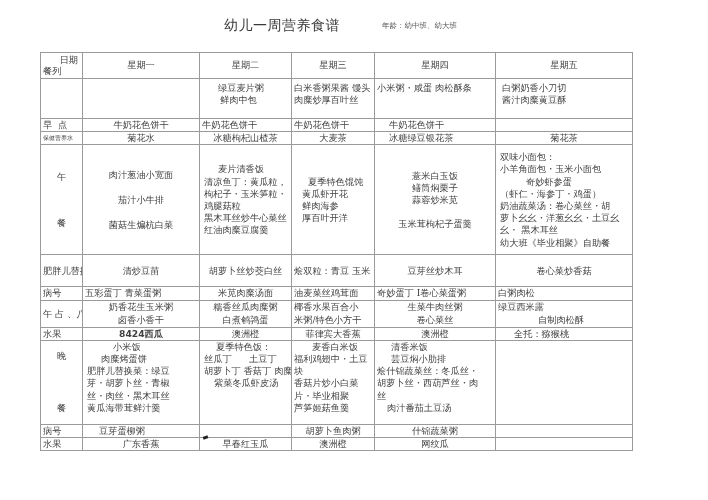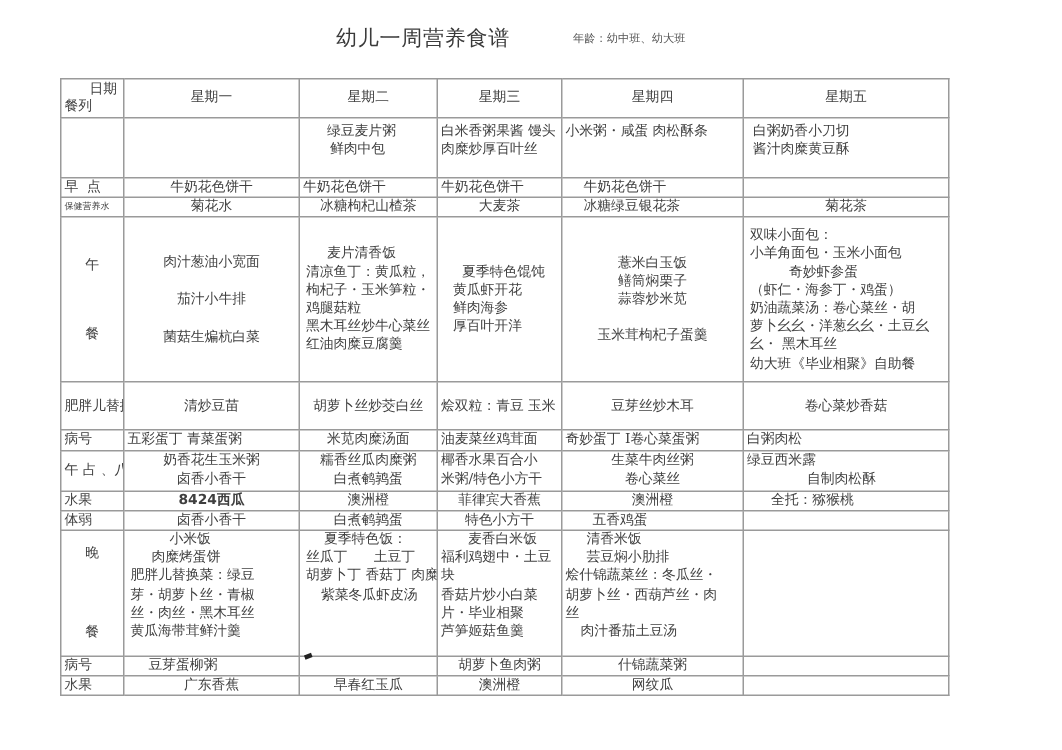--- a/index.html
+++ b/index.html
@@ -177,28 +177,20 @@
 
   <tr style="height:11px">
     <td>水果</td>
     <td class="center bold">8424西瓜</td>
     <td class="center">澳洲橙</td>
     <td class="center">菲律宾大香蕉</td>
     <td class="center">澳洲橙</td>
     <td class="left" style="padding-left:18px">全托：猕猴桃</td>
   </tr>
 
-  <tr style="height:11px">
-    <td>体弱</td>
-    <td class="center">卤香小香干</td>
-    <td class="center">白煮鹌鹑蛋</td>
-    <td class="center">特色小方干</td>
-    <td class="left" style="padding-left:20px">五香鸡蛋</td>
-    <td></td>
-  </tr>
 
   <tr style="height:84px">
     <td class="dinner-label">
       <span style="margin-bottom:40px">晚</span>
       <span>餐</span>
     </td>
     <td class="multi left" style="vertical-align:top;padding-left:4px">
       <span style="padding-left:26px">小米饭</span>
       <span style="padding-left:14px">肉糜烤蛋饼</span>
       <span>肥胖儿替换菜：绿豆</span>

